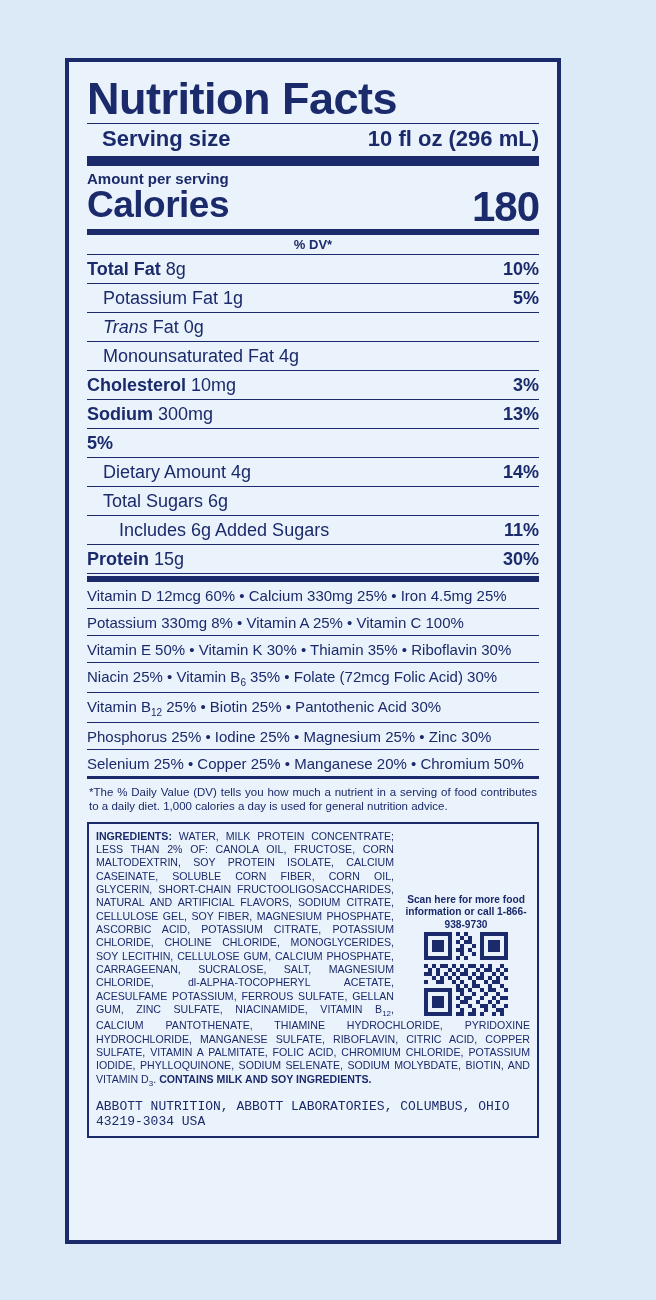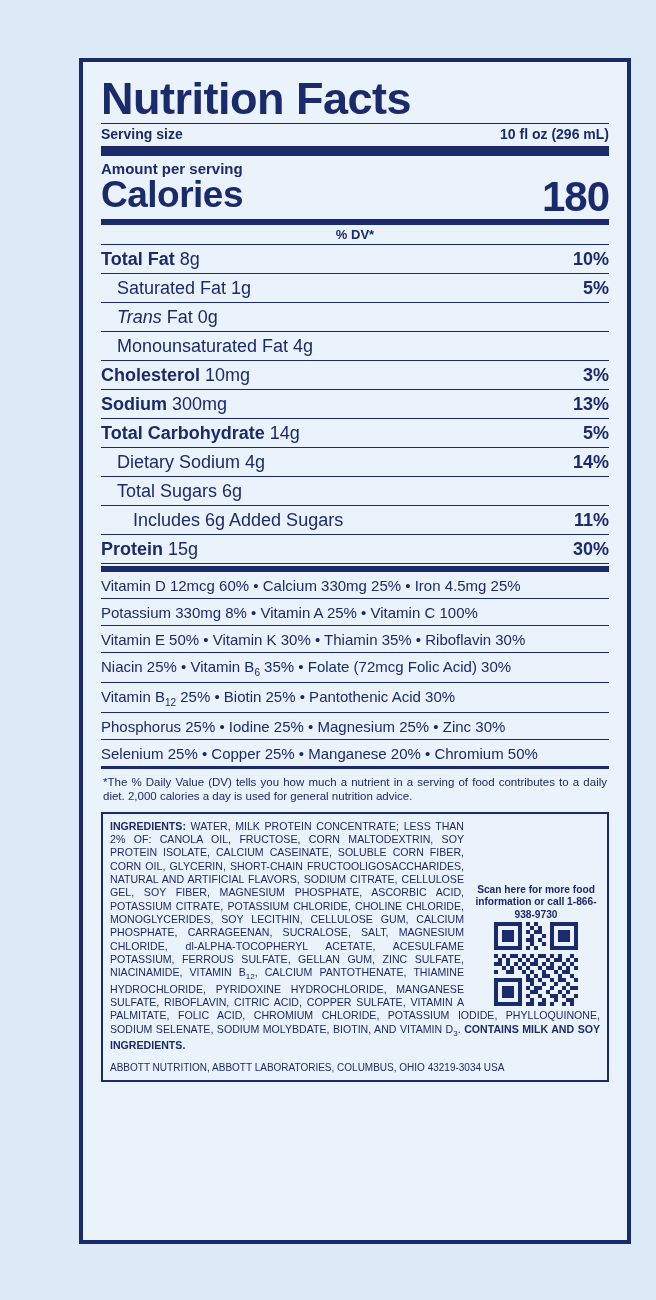--- a/index.html
+++ b/index.html
@@ -9,23 +9,23 @@
   body {
     width: 656px;
     height: 1300px;
     background: #dceaf7;
     font-family: "Liberation Sans", sans-serif;
     color: #1b2a6b;
     -webkit-font-smoothing: antialiased;
   }
   .panel {
     position: absolute;
-    left: 79px;
+    left: 65px;
     top: 58px;
-    width: 552px;
+    width: 496px;
     height: 1186px;
     background: #eaf3fb;
     border: 4px solid #1b2a6b;
     box-sizing: border-box;
   }
   .inner {
     position: absolute;
     left: 18px;
     top: 10px;
     right: 18px;
@@ -42,23 +42,24 @@
   }
   .rule-thin { border-bottom: 1px solid #1b2a6b; }
   .rule-med  { border-bottom: 3px solid #1b2a6b; }
   .rule-thick{ border-bottom: 10px solid #1b2a6b; }
   .rule-mid  { border-bottom: 6px solid #1b2a6b; }
 
   .serving-row {
     display: flex;
     justify-content: space-between;
     align-items: center;
-    font-size: 14px;
+    font-size: 22px;
     font-weight: bold;
     padding: 2px 0 4px 0;
+    margin-left: 15px;
   }
   .amount-per {
     font-size: 15px;
     font-weight: bold;
     padding-top: 4px;
   }
   .cal-row {
     display: flex;
     justify-content: space-between;
     align-items: flex-start;
@@ -137,23 +138,24 @@
     font-weight: bold;
     margin-bottom: 0;
   }
   .qr {
     width: 84px;
     height: 84px;
     margin: 0 auto;
     display: block;
   }
   .addr {
-    font-size: 10px;
+    font-size: 13px;
     padding-top: 10px;
     clear: both;
+    font-family: Liberation Mono, monospace;
   }
 </style>
 </head>
 <body>
 
 <div class="panel">
   <div class="inner">
 
     <div class="title">Nutrition Facts</div>
     <div class="rule-thin"></div>
@@ -173,45 +175,44 @@
 
     <div class="dv-head">% DV*</div>
     <div class="rule-thin"></div>
 
     <div id="nutrient-list">
         <div class="nrow">
           <span class="nm"><b>Total Fat</b> 8g</span>
           <span class="dv">10%</span>
         </div>
         <div class="nrow ind1">
-          <span class="nm">Saturated Fat 1g</span>
+          <span class="nm">Potassium Fat 1g</span>
           <span class="dv">5%</span>
         </div>
         <div class="nrow ind1">
           <span class="nm"><i>Trans</i> Fat 0g</span>
           <span class="dv"></span>
         </div>
         <div class="nrow ind1">
           <span class="nm">Monounsaturated Fat 4g</span>
           <span class="dv"></span>
         </div>
         <div class="nrow">
           <span class="nm"><b>Cholesterol</b> 10mg</span>
           <span class="dv">3%</span>
         </div>
         <div class="nrow">
           <span class="nm"><b>Sodium</b> 300mg</span>
           <span class="dv">13%</span>
         </div>
         <div class="nrow">
-          <span class="nm"><b>Total Carbohydrate</b> 14g</span>
           <span class="dv">5%</span>
         </div>
         <div class="nrow ind1">
-          <span class="nm">Dietary Sodium 4g</span>
+          <span class="nm">Dietary Amount 4g</span>
           <span class="dv">14%</span>
         </div>
         <div class="nrow ind1">
           <span class="nm">Total Sugars 6g</span>
           <span class="dv"></span>
         </div>
         <div class="nrow ind2">
           <span class="nm">Includes 6g Added Sugars</span>
           <span class="dv">11%</span>
         </div>
@@ -228,21 +229,21 @@
         <div class="vrow">Potassium 330mg 8% • Vitamin A 25% • Vitamin C 100%</div>
         <div class="vrow">Vitamin E 50% • Vitamin K 30% • Thiamin 35% • Riboflavin 30%</div>
         <div class="vrow">Niacin 25% • Vitamin B<sub>6</sub> 35% • Folate (72mcg Folic Acid) 30%</div>
         <div class="vrow">Vitamin B<sub>12</sub> 25% • Biotin 25% • Pantothenic Acid 30%</div>
         <div class="vrow">Phosphorus 25% • Iodine 25% • Magnesium 25% • Zinc 30%</div>
         <div class="vrow">Selenium 25% • Copper 25% • Manganese 20% • Chromium 50%</div>
       </div>
 
     <div class="rule-med"></div>
 
-    <div class="footnote">*The % Daily Value (DV) tells you how much a nutrient in a serving of food contributes to a daily diet. 2,000 calories a day is used for general nutrition advice.</div>
+    <div class="footnote">*The % Daily Value (DV) tells you how much a nutrient in a serving of food contributes to a daily diet. 1,000 calories a day is used for general nutrition advice.</div>
 
     <div class="ingbox">
       <div class="ing-wrap">
         <div class="qr-float">
           <div class="qr-text">Scan here for more food information or call 1-866-938-9730</div>
           <svg class="qr" viewBox="0 0 21 21" shape-rendering="crispEdges">
             <rect width="21" height="21" fill="#eaf3fb"></rect>
             <g fill="#1b2a6b">
               <rect x="0" y="0" width="7" height="1"></rect>
                 <rect x="0" y="6" width="7" height="1"></rect>

